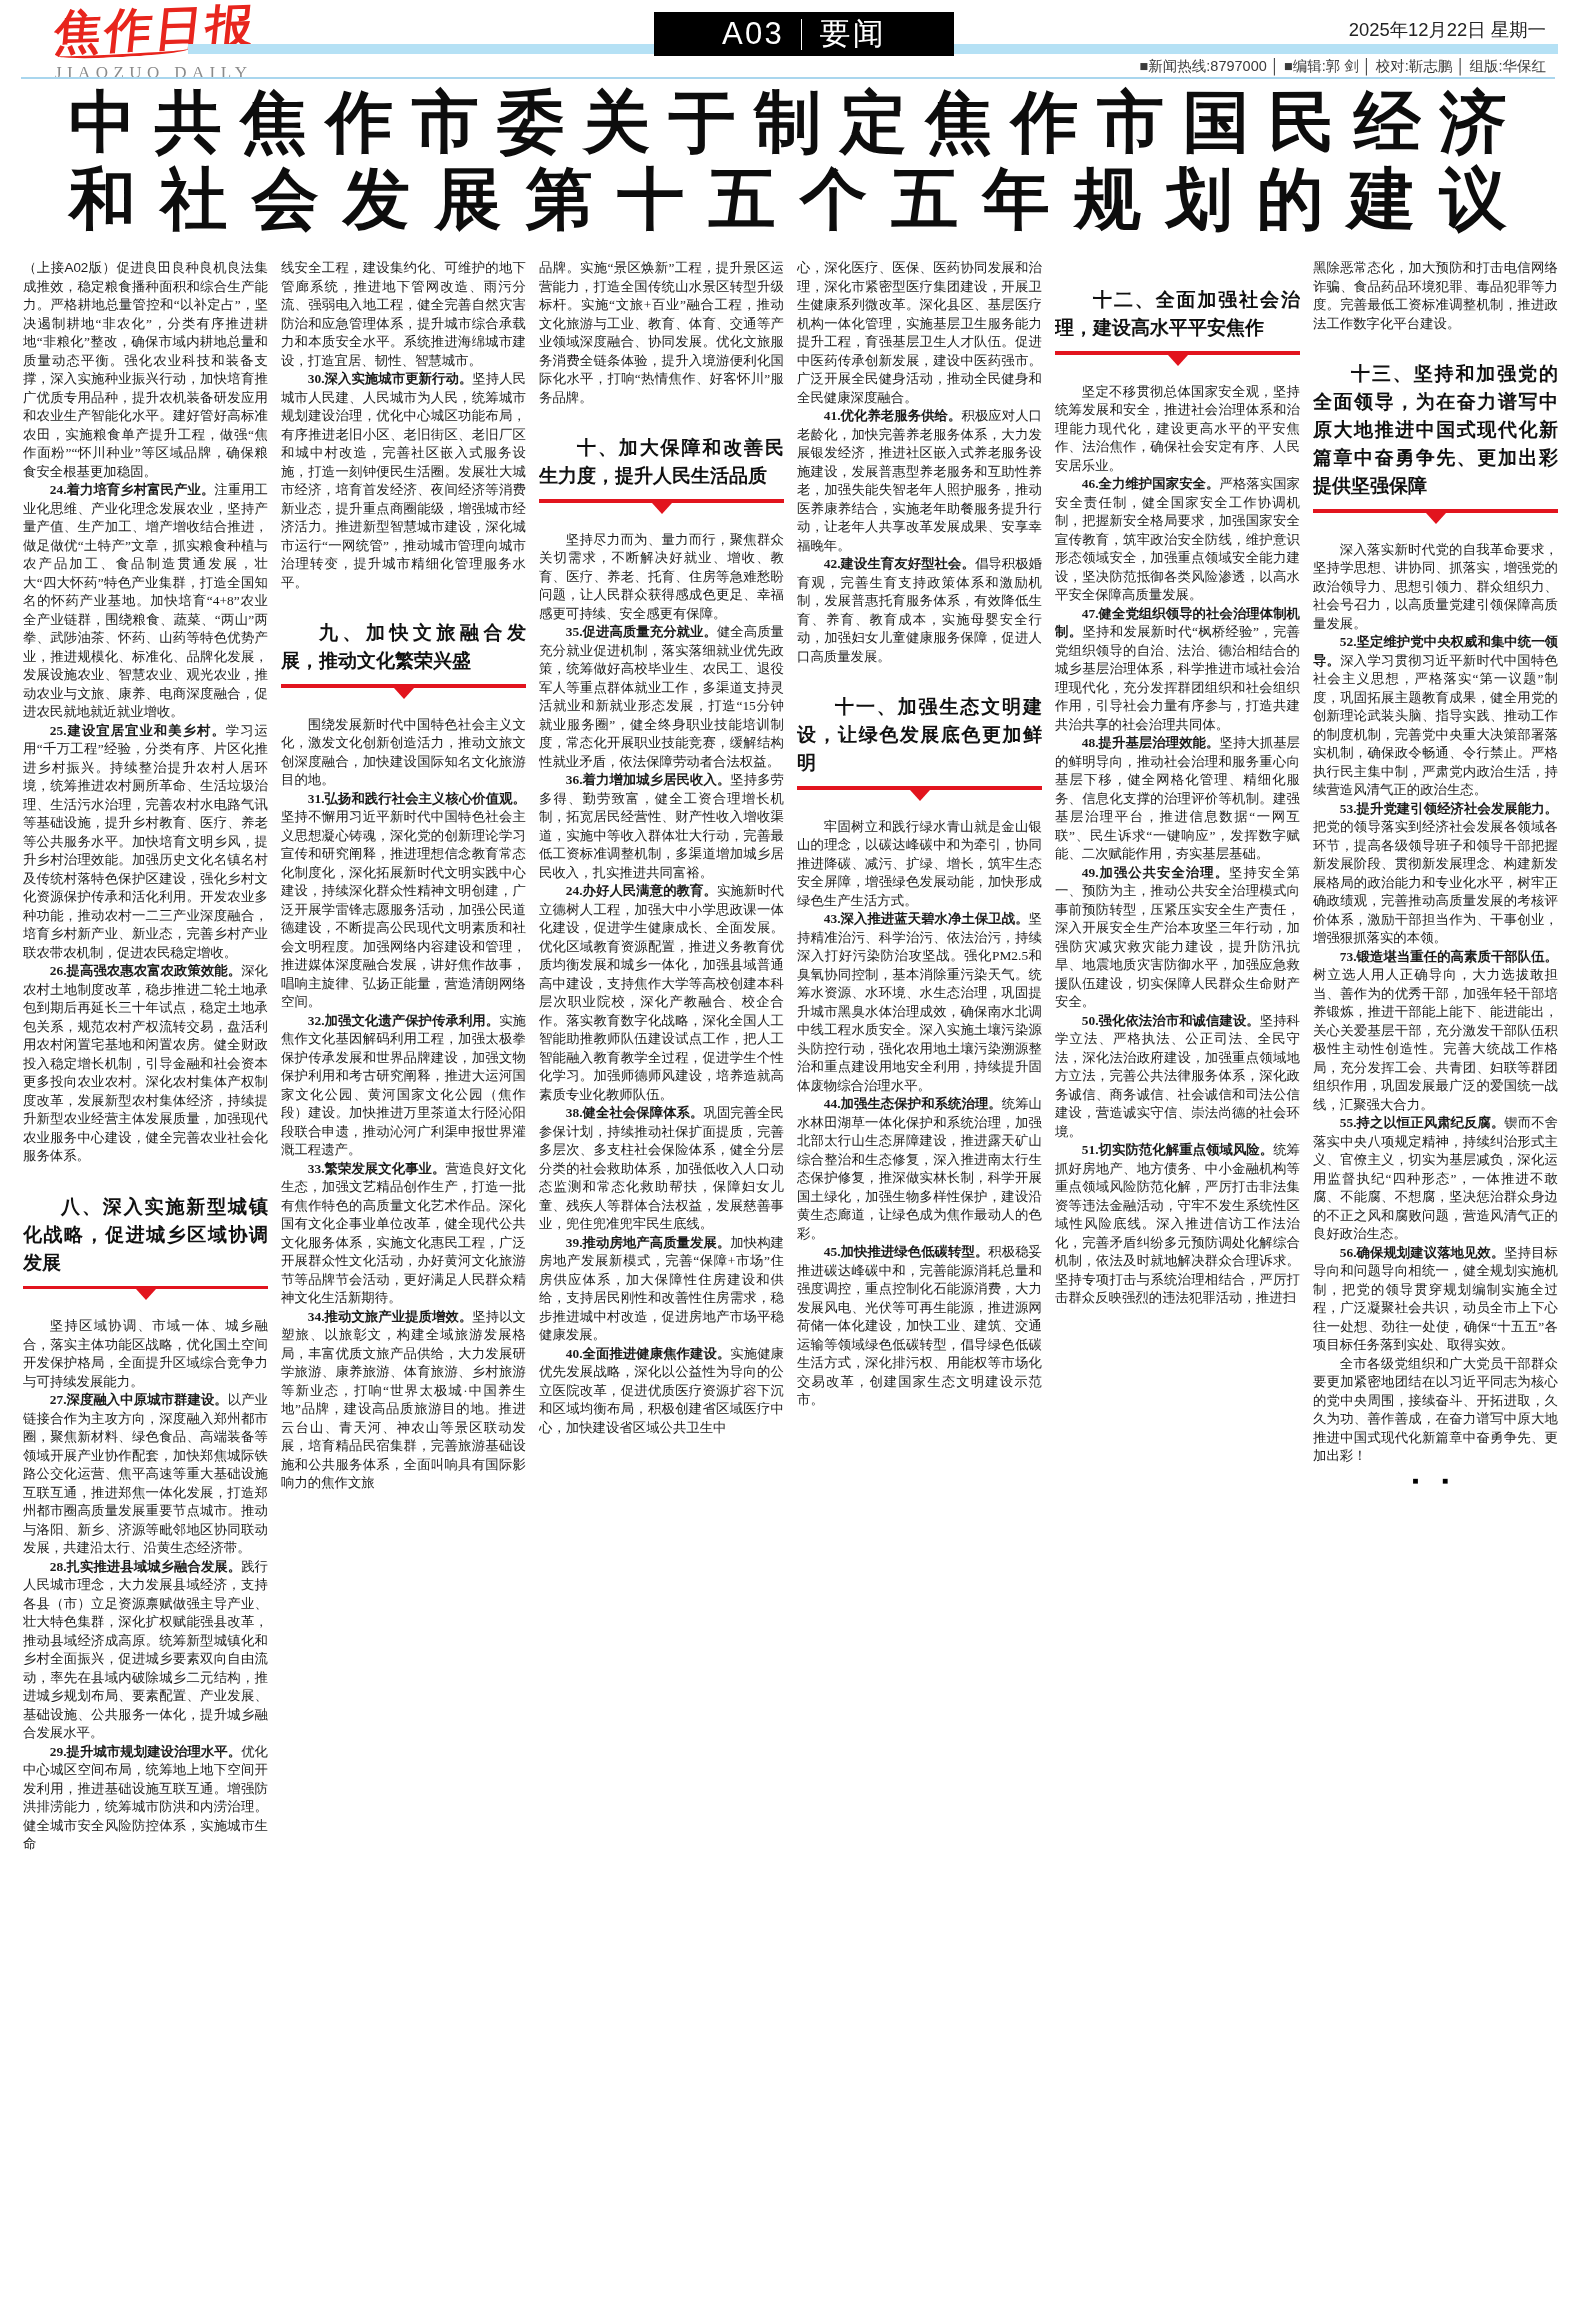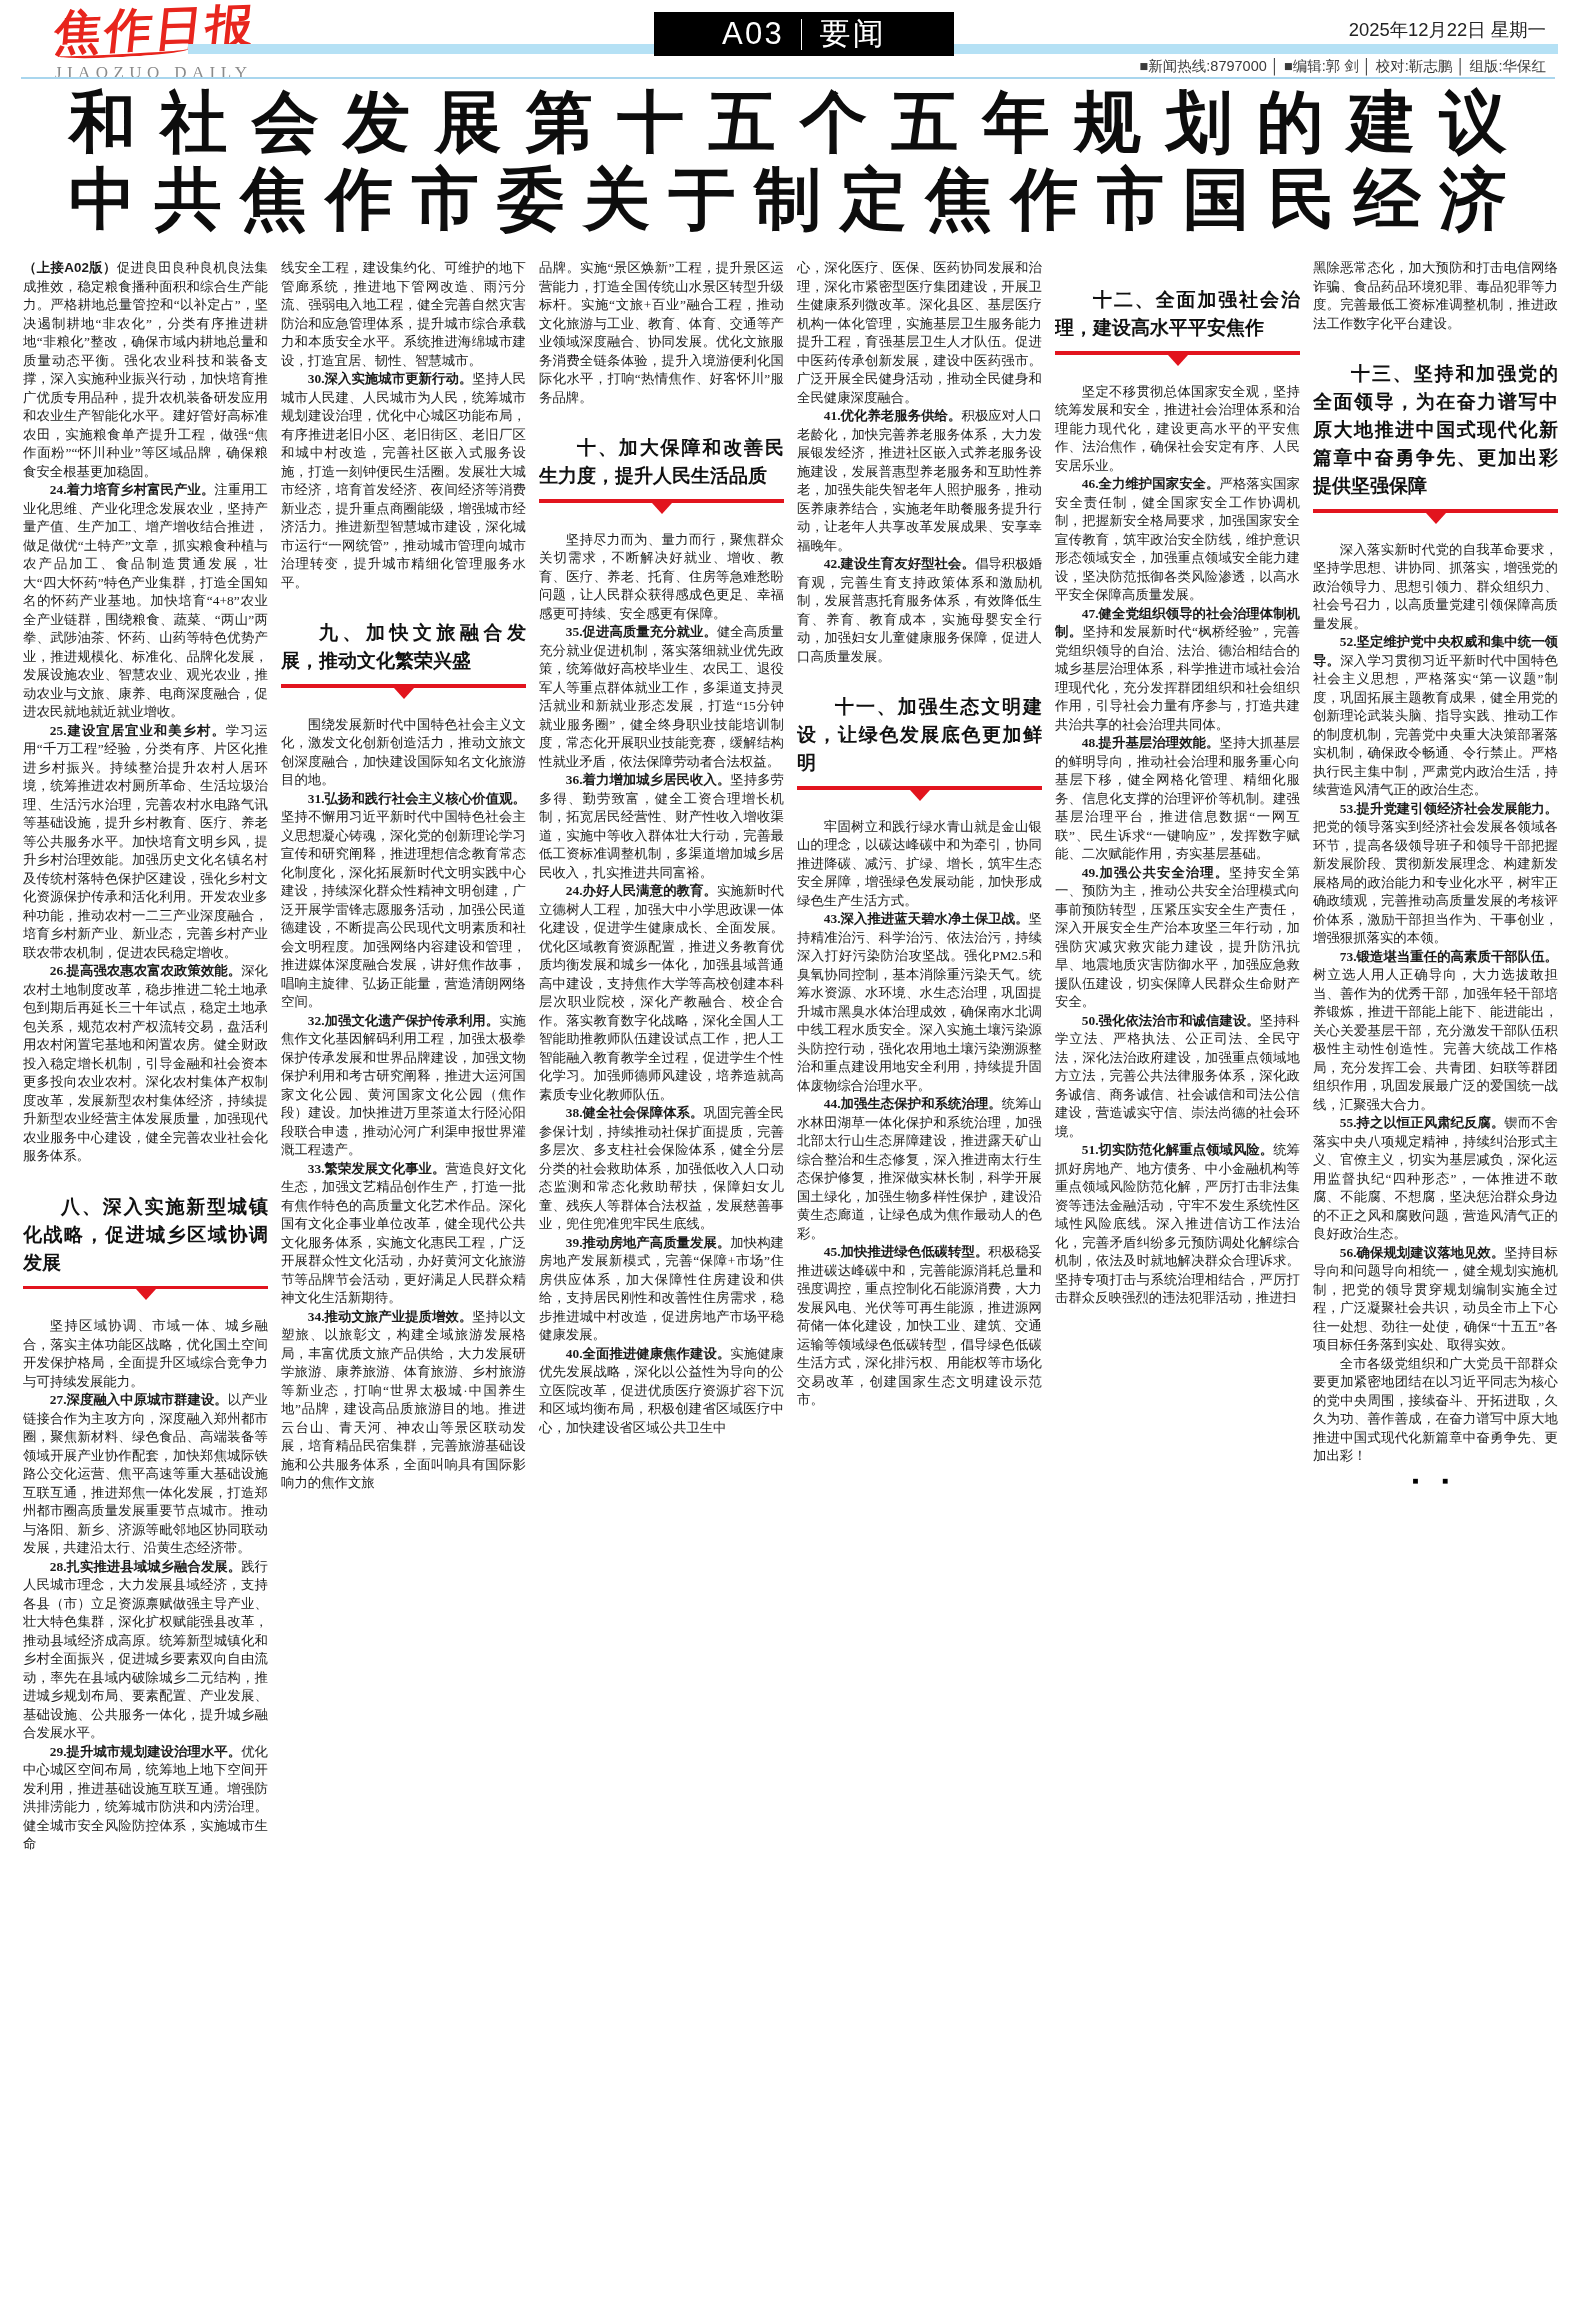--- a/index.html
+++ b/index.html
@@ -34,21 +34,21 @@
                 letter-spacing:1.5px;}
 
   
   #columns{position:absolute;left:23px;top:259px;width:1535px;height:2049px;
            display:flex;gap:13px;}
   .col{width:245px;height:2049px;overflow:hidden;flex:none;
        font-size:13.4px;line-height:18.5px;text-align:justify;}
   .col p{margin:0;text-indent:2em;}
   .col p.cont{text-indent:0;}
   .lead{font-weight:700;}
-  .lead-bold{font-weight:700;font-family:"Liberation Sans",sans-serif;margin-top:45px;}
+  .lead-bold{font-weight:400;font-family:"Liberation Sans",sans-serif;margin-top:45px;}
   .sec-h{font-family:"Liberation Sans","DejaVu Sans",sans-serif;font-weight:700;
          font-size:19px;line-height:28px;color:#111;margin-top:27px;
          text-align:justify;text-indent:2em;}
   .sec-rule{position:relative;height:3.8px;background:#e2141e;margin:9.2px 0 27.6px 0;}
   .sec-rule::after{content:"";position:absolute;left:50%;top:3.8px;transform:translateX(-50%);
          border:10.7px solid transparent;border-top:11.5px solid #e2141e;border-bottom:none;}
   .endmarks{text-align:center;font-size:10px;color:#000;letter-spacing:10.7px;margin-top:6.1px;}
 </style>
 </head>
 <body>
@@ -66,22 +66,22 @@
       <span>A03</span>
       <span class="divider"></span>
       <span>要闻</span>
     </div>
     <div id="date">2025年12月22日 星期一</div>
     <div id="infoline">■新闻热线:8797000 │ ■编辑:郭 剑 │ 校对:靳志鹏 │ 组版:华保红</div>
     <div id="header-rule"></div>
   </div>
 
   <div id="headline">
+    <div class="hl">中共焦作市委关于制定焦作市国民经济</div>
     <div class="hl">和社会发展第十五个五年规划的建议</div>
-    <div class="hl">中共焦作市委关于制定焦作市国民经济</div>
   </div>
 
   <div id="columns">
       <div class="col">
         <p class="cont"><span class="lead-bold">（上接A02版）</span>促进良田良种良机良法集成推效，稳定粮食播种面积和综合生产能力。严格耕地总量管控和“以补定占”，坚决遏制耕地“非农化”，分类有序推进耕地“非粮化”整改，确保市域内耕地总量和质量动态平衡。强化农业科技和装备支撑，深入实施种业振兴行动，加快培育推广优质专用品种，提升农机装备研发应用和农业生产智能化水平。建好管好高标准农田，实施粮食单产提升工程，做强“焦作面粉”“怀川种业”等区域品牌，确保粮食安全根基更加稳固。</p>
         <p><span class="lead">24.着力培育乡村富民产业。</span>注重用工业化思维、产业化理念发展农业，坚持产量产值、生产加工、增产增收结合推进，做足做优“土特产”文章，抓实粮食种植与农产品加工、食品制造贯通发展，壮大“四大怀药”特色产业集群，打造全国知名的怀药产业基地。加快培育“4+8”农业全产业链群，围绕粮食、蔬菜、“两山”两拳、武陟油茶、怀药、山药等特色优势产业，推进规模化、标准化、品牌化发展，发展设施农业、智慧农业、观光农业，推动农业与文旅、康养、电商深度融合，促进农民就地就近就业增收。</p>
         <p><span class="lead">25.建设宜居宜业和美乡村。</span>学习运用“千万工程”经验，分类有序、片区化推进乡村振兴。持续整治提升农村人居环境，统筹推进农村厕所革命、生活垃圾治理、生活污水治理，完善农村水电路气讯等基础设施，提升乡村教育、医疗、养老等公共服务水平。加快培育文明乡风，提升乡村治理效能。加强历史文化名镇名村及传统村落特色保护区建设，强化乡村文化资源保护传承和活化利用。开发农业多种功能，推动农村一二三产业深度融合，培育乡村新产业、新业态，完善乡村产业联农带农机制，促进农民稳定增收。</p>
         <p><span class="lead">26.提高强农惠农富农政策效能。</span>深化农村土地制度改革，稳步推进二轮土地承包到期后再延长三十年试点，稳定土地承包关系，规范农村产权流转交易，盘活利用农村闲置宅基地和闲置农房。健全财政投入稳定增长机制，引导金融和社会资本更多投向农业农村。深化农村集体产权制度改革，发展新型农村集体经济，持续提升新型农业经营主体发展质量，加强现代农业服务中心建设，健全完善农业社会化服务体系。</p>
         <div class="sec-h">八、深入实施新型城镇化战略，促进城乡区域协调发展</div>
         <div class="sec-rule"></div>

